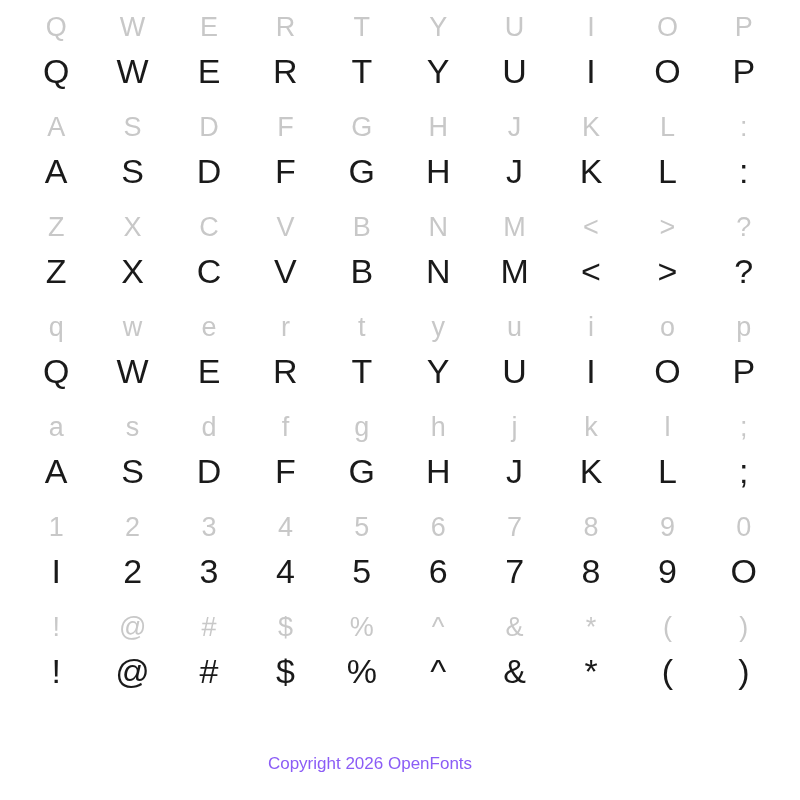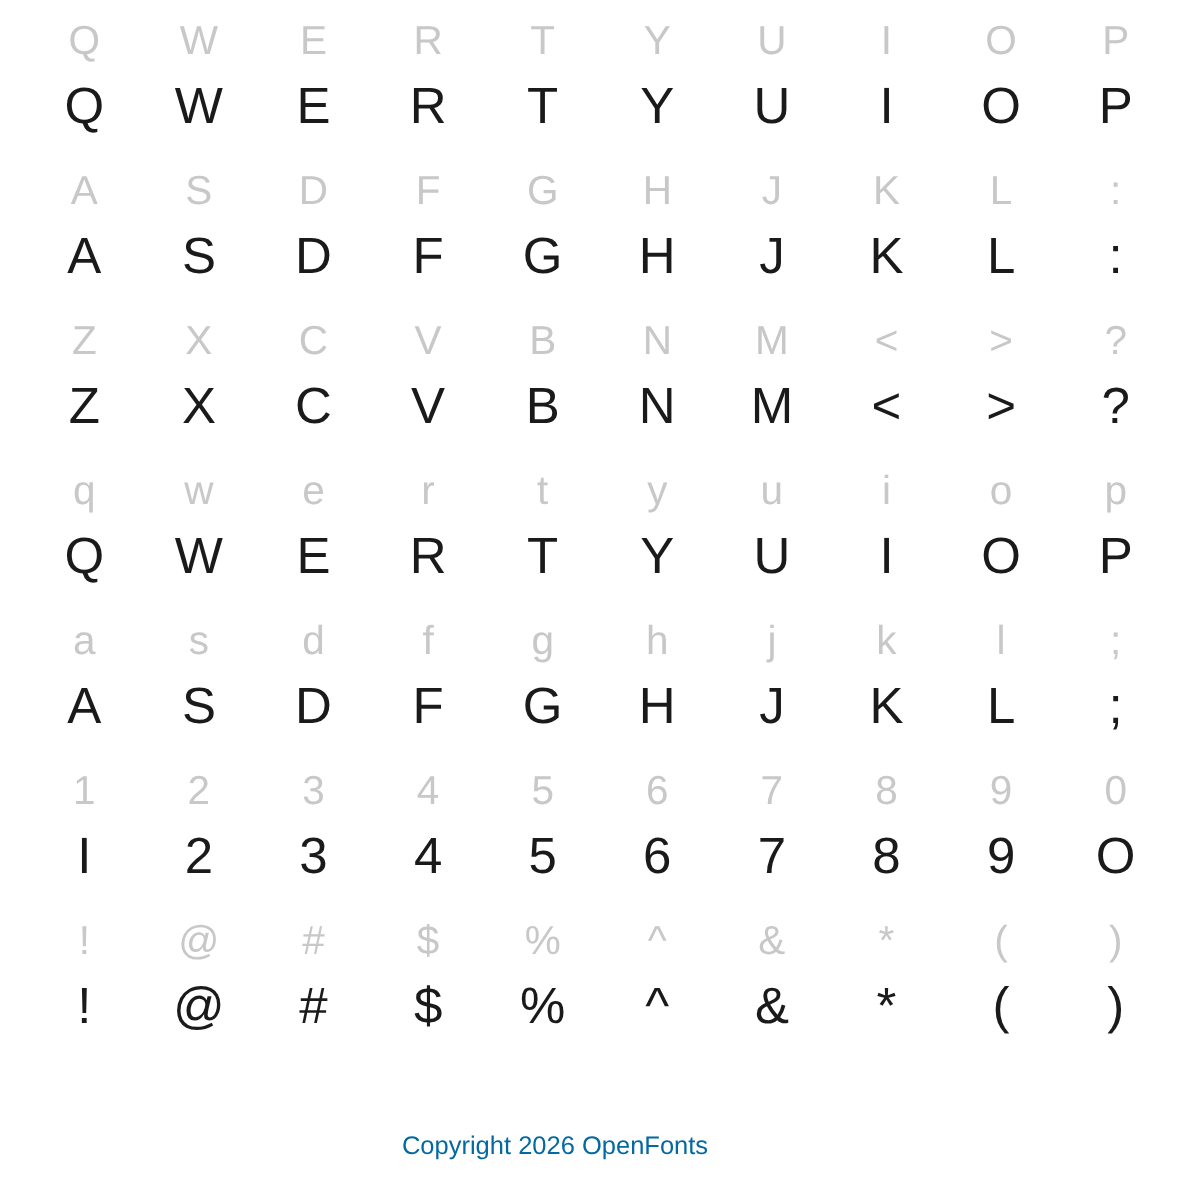--- a/index.html
+++ b/index.html
@@ -48,21 +48,21 @@
     font-family: "Liberation Sans", sans-serif;
     padding-top: 6px;
     letter-spacing: 0;
   }
   .copyright {
     position: absolute;
     left: 0;
     right: 0;
     bottom: 26px;
     text-align: center;
-    color: #0369a1;
+    color: #8b5cf6;
     font-size: 17px;
     font-family: "Liberation Sans", sans-serif;
     padding-right: 60px;
   }
 </style>
 </head>
 <body>
 
 <div id="specimen">
     <div class="row row-key">

